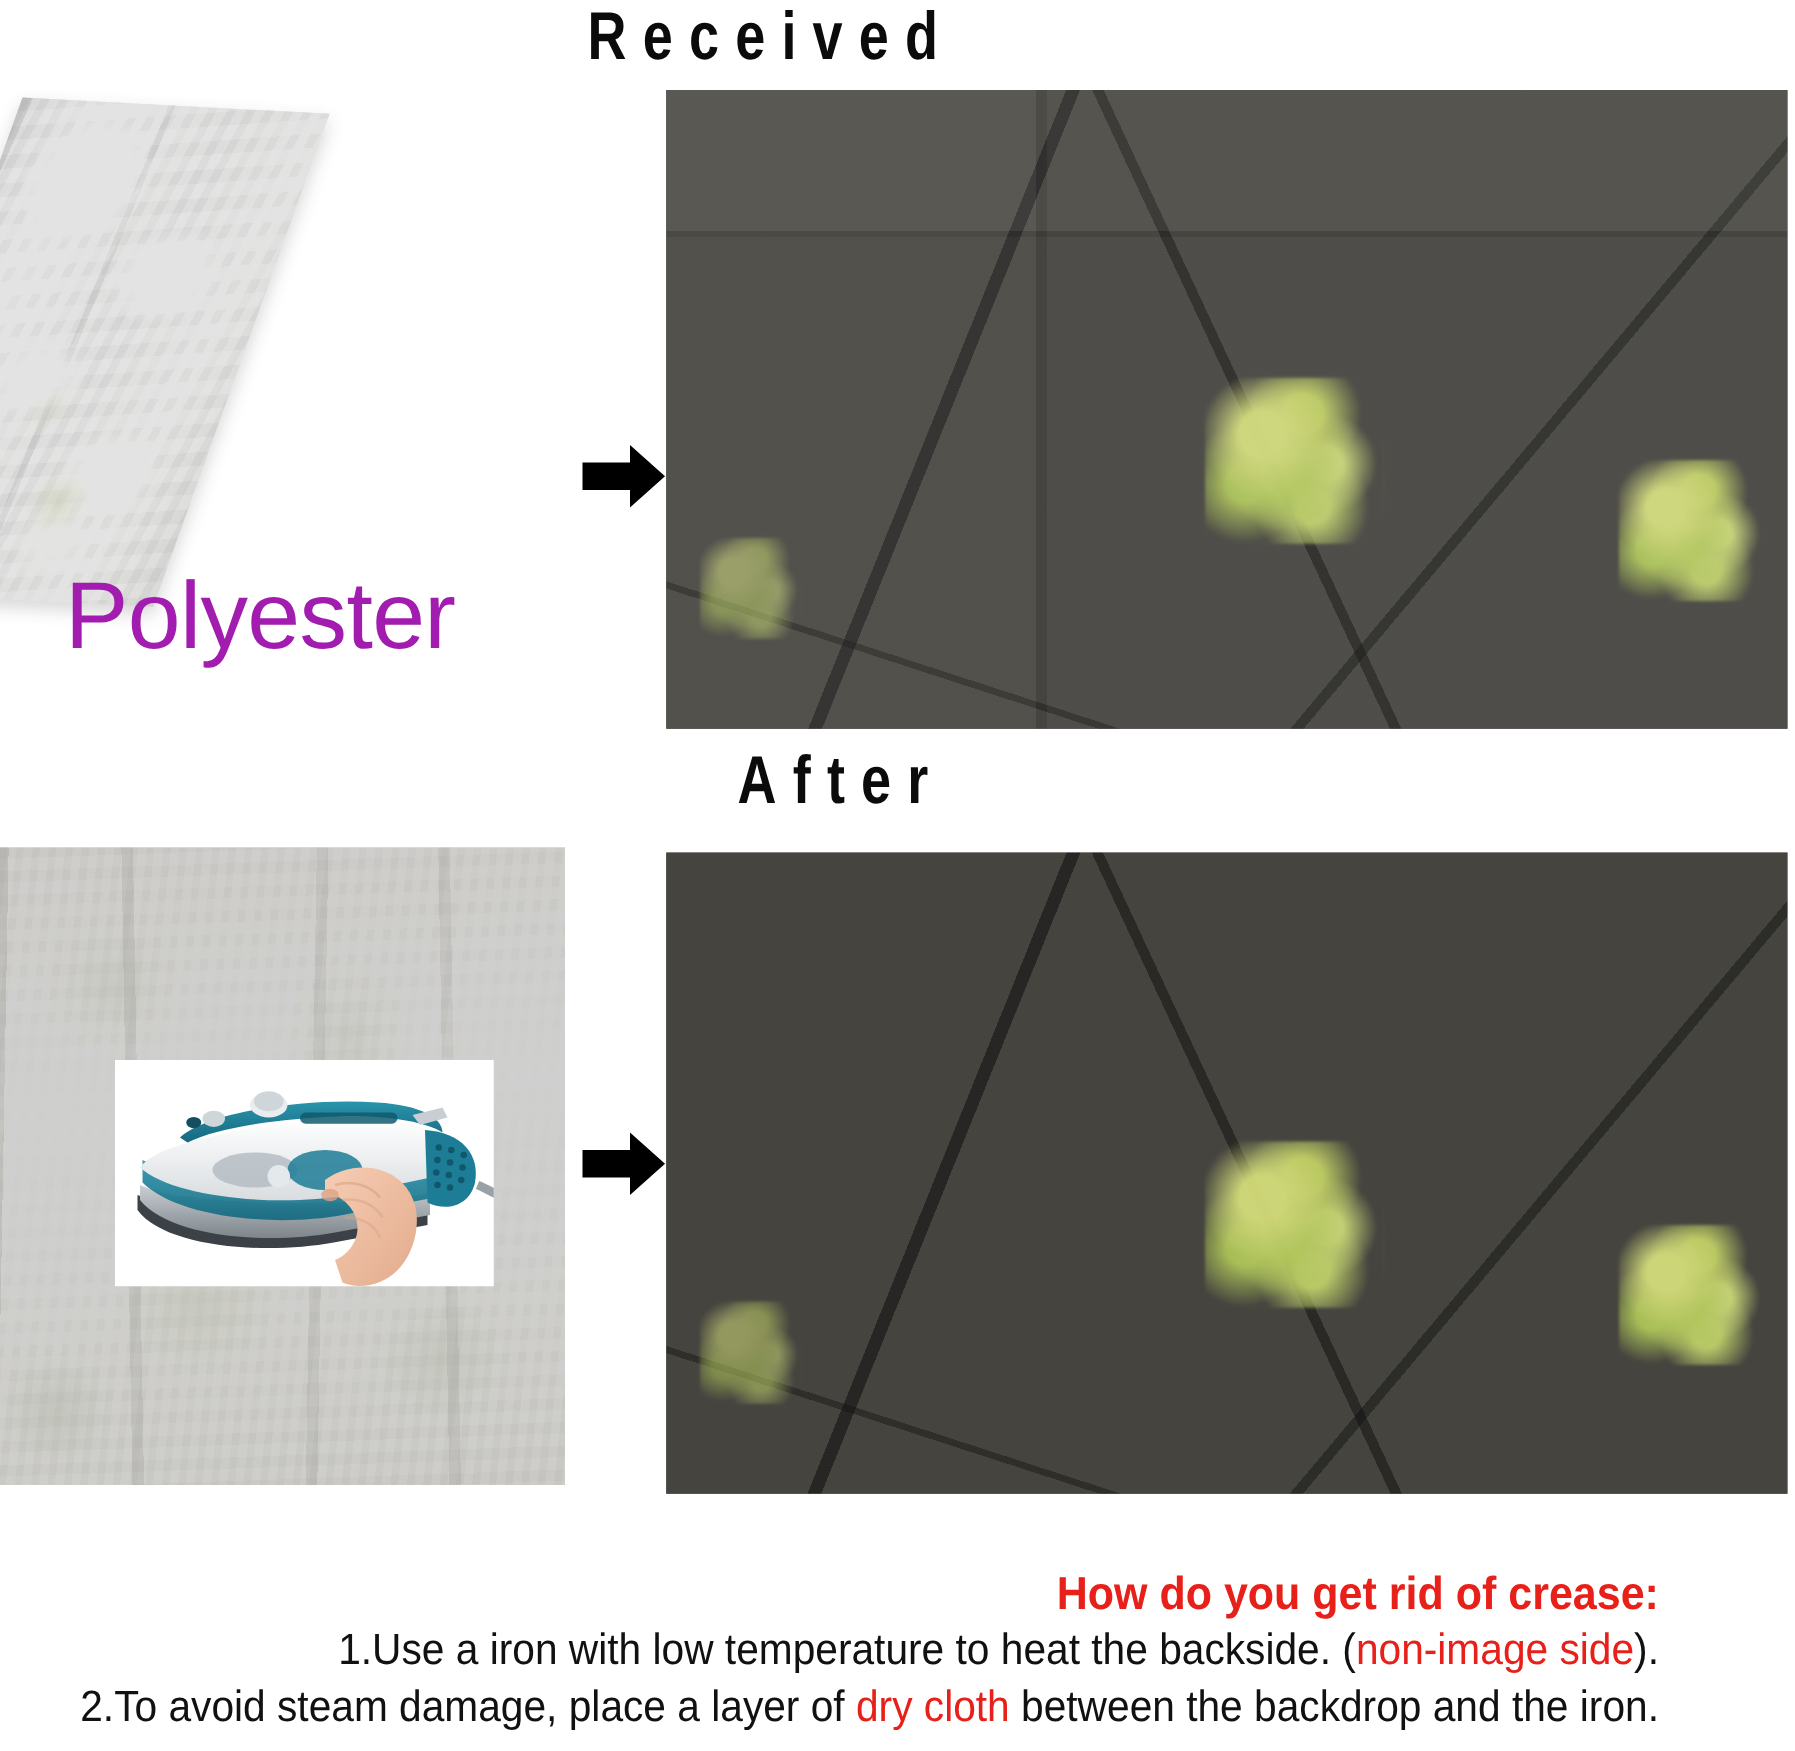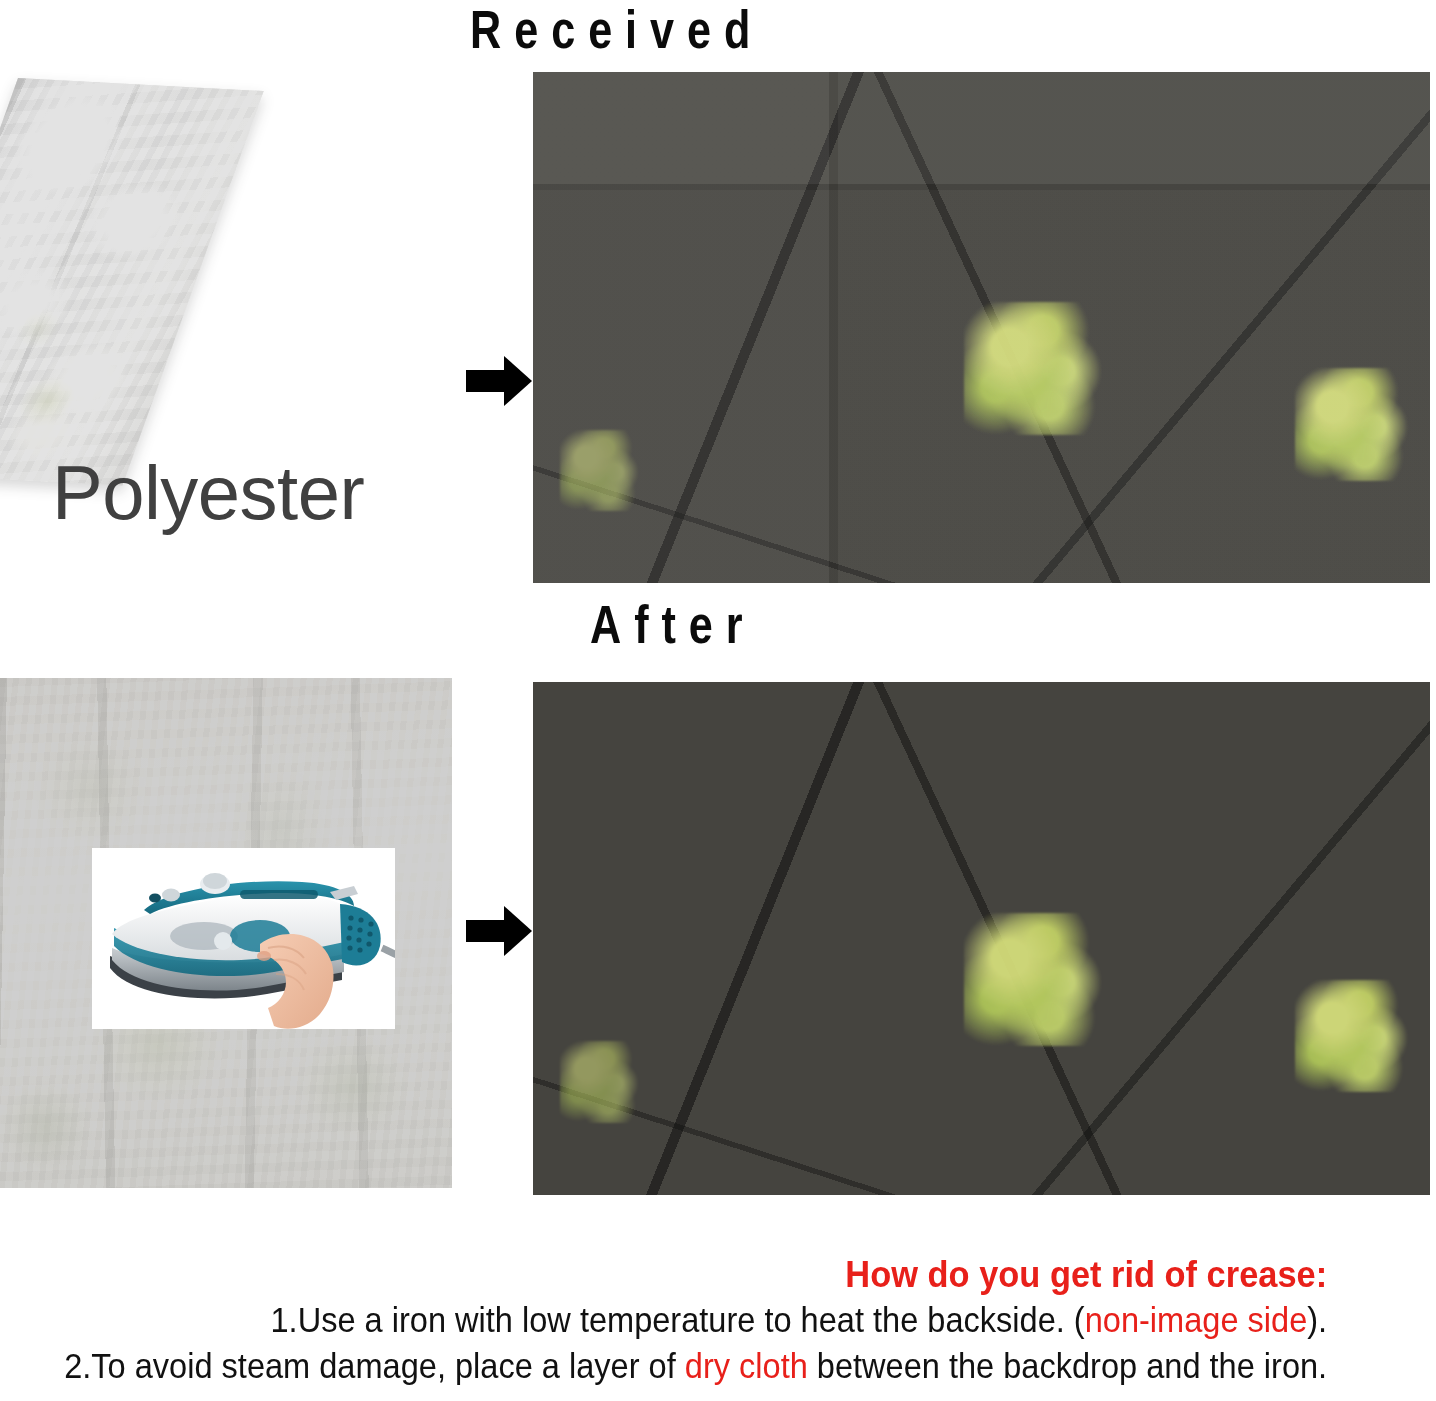--- a/index.html
+++ b/index.html
@@ -32,21 +32,21 @@
   #heading-after    { left: 590px; top: 597px; font-size: 54px; transform-origin: left top; }
 
   
   #polyester-label {
     position: absolute;
     left: 52px; top: 455px;
     font-family: "Liberation Sans", sans-serif;
     font-weight: 400;
     font-size: 76px;
     line-height: 1;
-    color: #404040;
+    color: #a21caf;
     letter-spacing: -0.5px;
     z-index: 6;
     white-space: nowrap;
   }
 
   
   .arrow { position: absolute; }
   .arrow .shaft {
     position: absolute; left: 0; top: 14px;
     width: 40px; height: 22px; background: #000;

